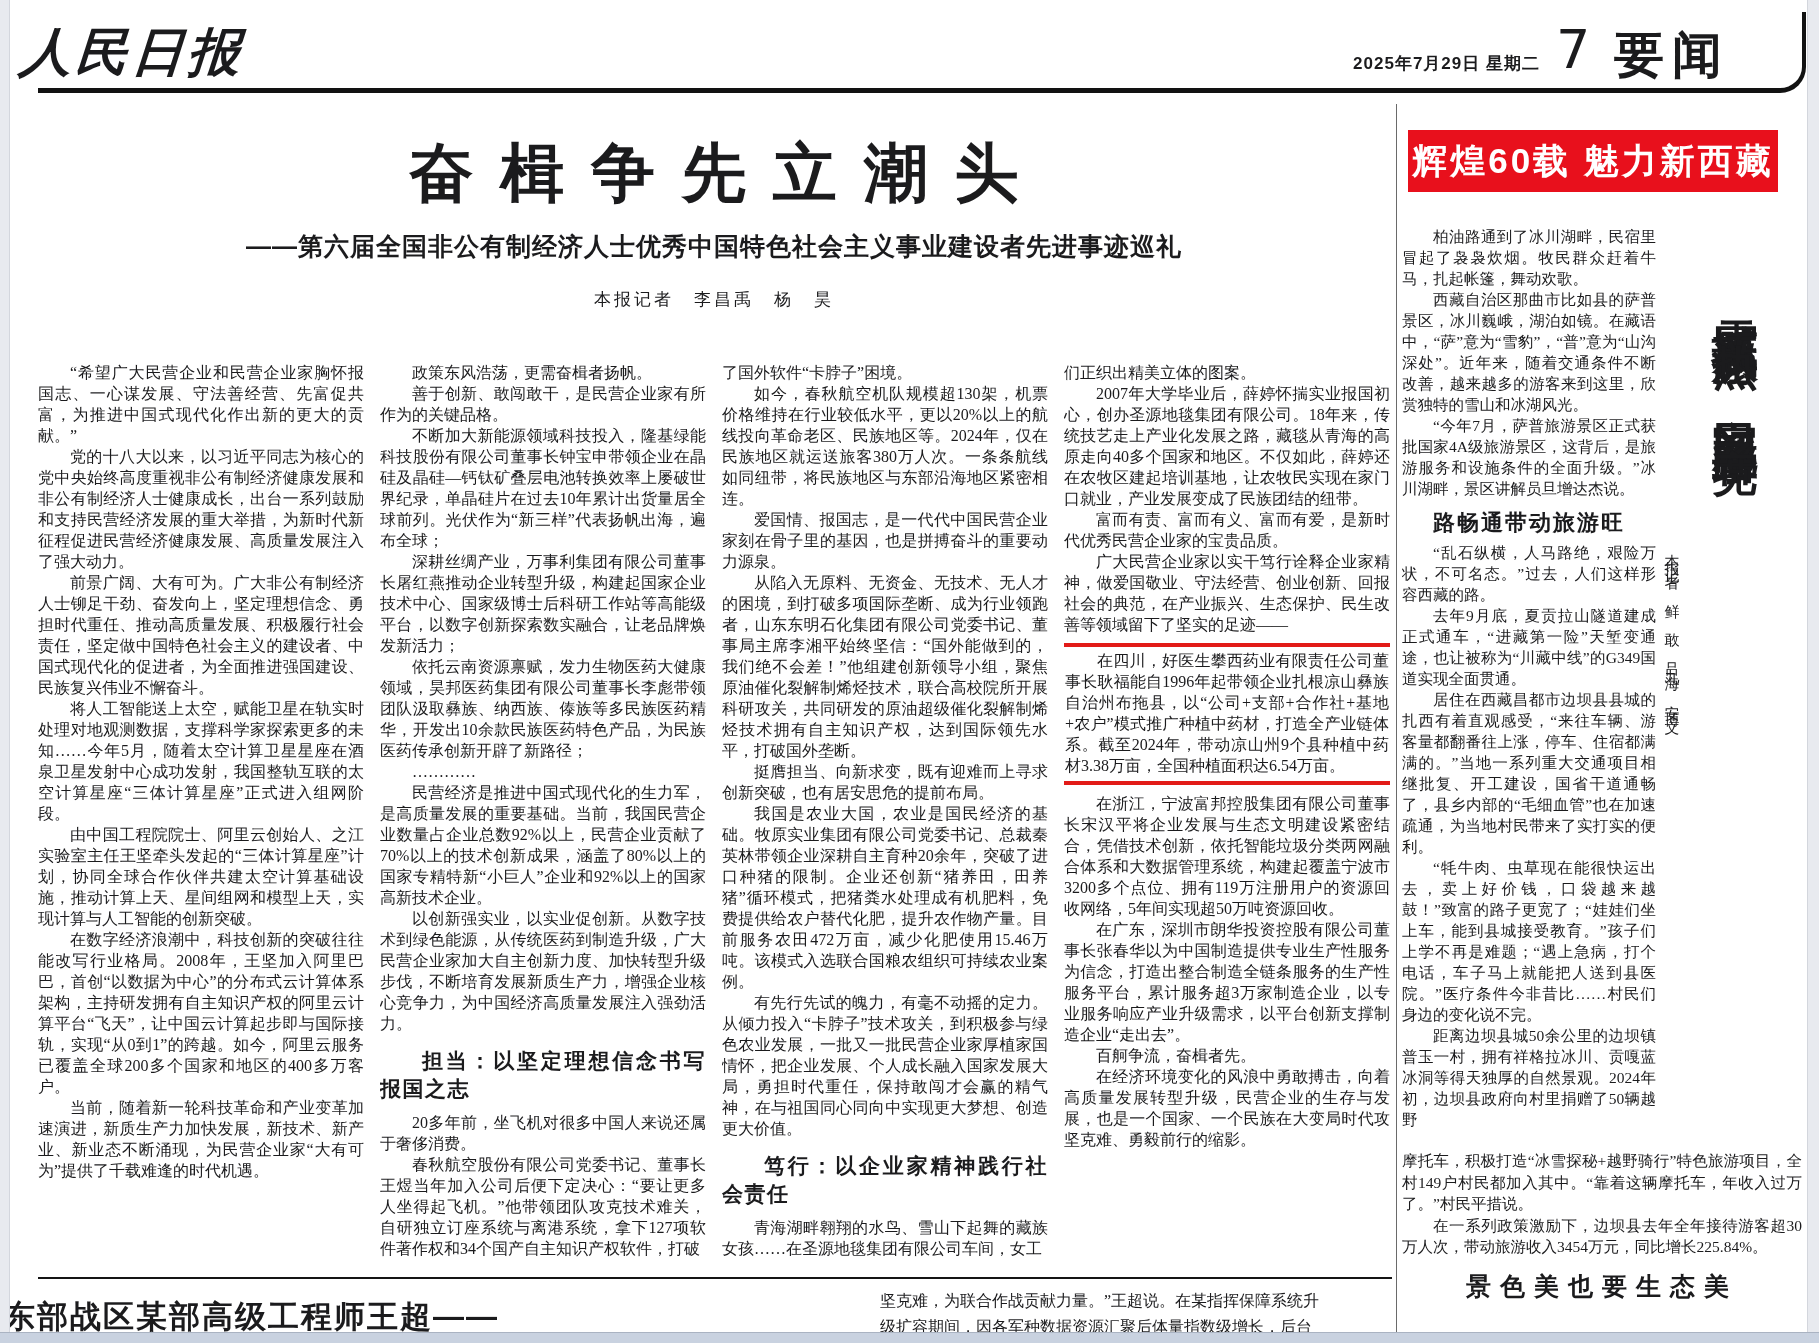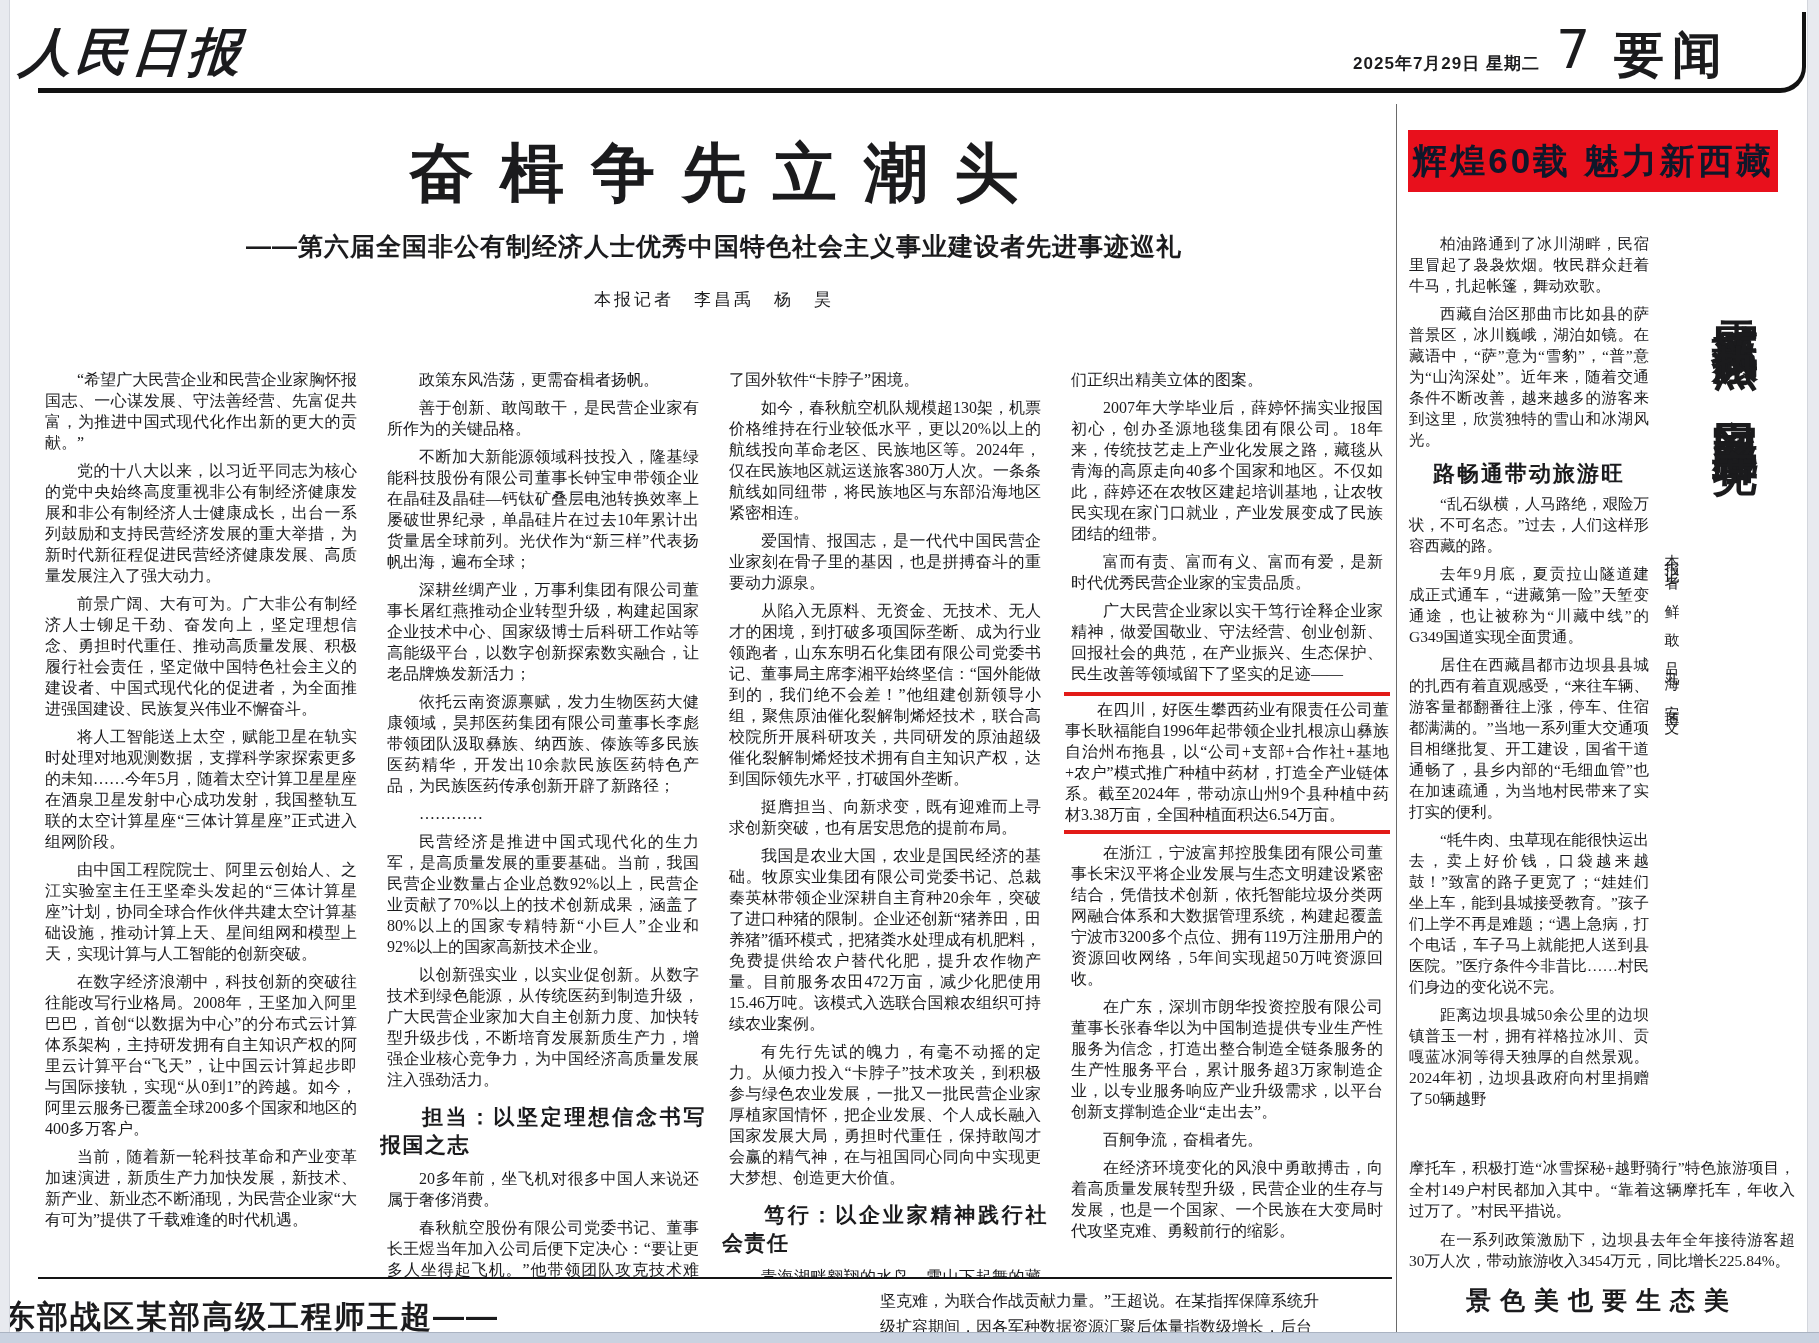--- a/index.html
+++ b/index.html
@@ -26,38 +26,38 @@
   
   .main{position:absolute;left:38px;top:104px;width:1352px;height:1176px;}
   .headline{position:absolute;left:0;top:26px;width:100%;text-align:center;
             font-family:"Liberation Sans","DejaVu Sans",sans-serif;font-weight:900;
             font-size:64px;letter-spacing:0.42em;text-indent:0.42em;}
   .subhead{position:absolute;left:0;top:126px;width:100%;text-align:center;
            font-family:"Liberation Sans","DejaVu Sans",sans-serif;font-weight:700;font-size:25px;letter-spacing:1px;}
   .byline{position:absolute;left:0;top:184px;width:100%;text-align:center;font-size:17px;letter-spacing:3px;}
   .cols{position:absolute;left:0;top:258px;width:100%;height:915px;display:flex;gap:16px;}
   .col{flex:1;overflow:hidden;font-size:16px;line-height:21px;}
-  .bp{margin:7px;text-indent:2em;text-align:justify;}
+  .bp{margin:0;text-indent:2em;text-align:justify;}
   .bp.cont{text-indent:0;}
   .col h3{font-family:"Liberation Sans","DejaVu Sans",sans-serif;font-size:21px;line-height:28px;
           font-weight:800;letter-spacing:1.5px;text-indent:2em;text-align:justify;margin:13px 0 9px;}
   .bp.boxed{border:4px solid #e21b18;margin:8px -10px;padding:3px 7px 5px;}
 
   
   .bottom-rule{position:absolute;left:38px;top:1277px;width:1354px;height:2px;background:#141414;}
   .kicker{position:absolute;left:4px;top:1296px;font-family:"Liberation Sans","DejaVu Sans",sans-serif;
           font-size:31px;font-weight:900;letter-spacing:2px;}
   .bottom-text{position:absolute;left:880px;top:1288px;width:512px;font-size:16px;line-height:26px;}
   .bottom-text div{text-align:justify;}
 
   
   .divider{position:absolute;left:1396px;top:104px;width:1px;height:1228px;background:#6a6a6a;}
   .side{position:absolute;left:1400px;top:104px;width:404px;height:1228px;}
   .banner{position:absolute;left:8px;top:26px;width:370px;height:62px;line-height:62px;text-align:center;
-          color:#0f172a;font-family:"Liberation Sans","DejaVu Sans",sans-serif;font-size:35px;font-weight:800;letter-spacing:3px;}
+          color:#ffffff;font-family:"Liberation Sans","DejaVu Sans",sans-serif;font-size:35px;font-weight:800;letter-spacing:3px;}
   .side-narrow{position:absolute;left:2px;top:122px;width:254px;height:924px;overflow:hidden;
                font-size:15.5px;line-height:21px;}
   .side-wide{position:absolute;left:2px;top:1046px;width:400px;font-size:15.5px;line-height:21.5px;}
   .side h3{font-family:"Liberation Sans","DejaVu Sans",sans-serif;font-size:22px;font-weight:800;
            letter-spacing:2px;text-align:center;text-indent:0;margin:13px 0 9px;}
   .side h3.big{font-size:25px;letter-spacing:9px;margin:18px 0 0;}
   .v-byline{position:absolute;left:262px;top:438px;writing-mode:vertical-rl;font-size:15px;
             letter-spacing:7px;height:330px;}
   .v-head{position:absolute;left:304px;top:180px;height:812px;writing-mode:vertical-rl;
           font-weight:900;font-size:46px;letter-spacing:4px;font-family:"Liberation Serif","DejaVu Serif",serif;}
@@ -132,20 +132,21 @@
     <div>坚克难，为联合作战贡献力量。”王超说。在某指挥保障系统升</div>
     <div>级扩容期间，因各军种数据资源汇聚后体量指数级增长，后台</div>
   </div>
 
   <div class="divider"></div>
   <div class="side">
     <div class="banner" id="banner" style="background: rgb(232, 16, 28);">辉煌60载  魅力新西藏</div>
     <div class="side-narrow">
         <p class="bp">柏油路通到了冰川湖畔，民宿里冒起了袅袅炊烟。牧民群众赶着牛马，扎起帐篷，舞动欢歌。</p>
         <p class="bp">西藏自治区那曲市比如县的萨普景区，冰川巍峨，湖泊如镜。在藏语中，“萨”意为“雪豹”，“普”意为“山沟深处”。近年来，随着交通条件不断改善，越来越多的游客来到这里，欣赏独特的雪山和冰湖风光。</p>
+        <p class="bp">“今年7月，萨普旅游景区正式获批国家4A级旅游景区，这背后，是旅游服务和设施条件的全面升级。”冰川湖畔，景区讲解员旦增达杰说。</p>
         <h3>路畅通带动旅游旺</h3>
         <p class="bp">“乱石纵横，人马路绝，艰险万状，不可名态。”过去，人们这样形容西藏的路。</p>
         <p class="bp">去年9月底，夏贡拉山隧道建成正式通车，“进藏第一险”天堑变通途，也让被称为“川藏中线”的G349国道实现全面贯通。</p>
         <p class="bp">居住在西藏昌都市边坝县县城的扎西有着直观感受，“来往车辆、游客量都翻番往上涨，停车、住宿都满满的。”当地一系列重大交通项目相继批复、开工建设，国省干道通畅了，县乡内部的“毛细血管”也在加速疏通，为当地村民带来了实打实的便利。</p>
         <p class="bp">“牦牛肉、虫草现在能很快运出去，卖上好价钱，口袋越来越鼓！”致富的路子更宽了；“娃娃们坐上车，能到县城接受教育。”孩子们上学不再是难题；“遇上急病，打个电话，车子马上就能把人送到县医院。”医疗条件今非昔比……村民们身边的变化说不完。</p>
         <p class="bp">距离边坝县城50余公里的边坝镇普玉一村，拥有祥格拉冰川、贡嘎蓝冰洞等得天独厚的自然景观。2024年初，边坝县政府向村里捐赠了50辆越野</p>
       </div>
     <div class="side-wide">
         <p class="bp cont">摩托车，积极打造“冰雪探秘+越野骑行”特色旅游项目，全村149户村民都加入其中。“靠着这辆摩托车，年收入过万了。”村民平措说。</p>
         <p class="bp">在一系列政策激励下，边坝县去年全年接待游客超30万人次，带动旅游收入3454万元，同比增长225.84%。</p>

